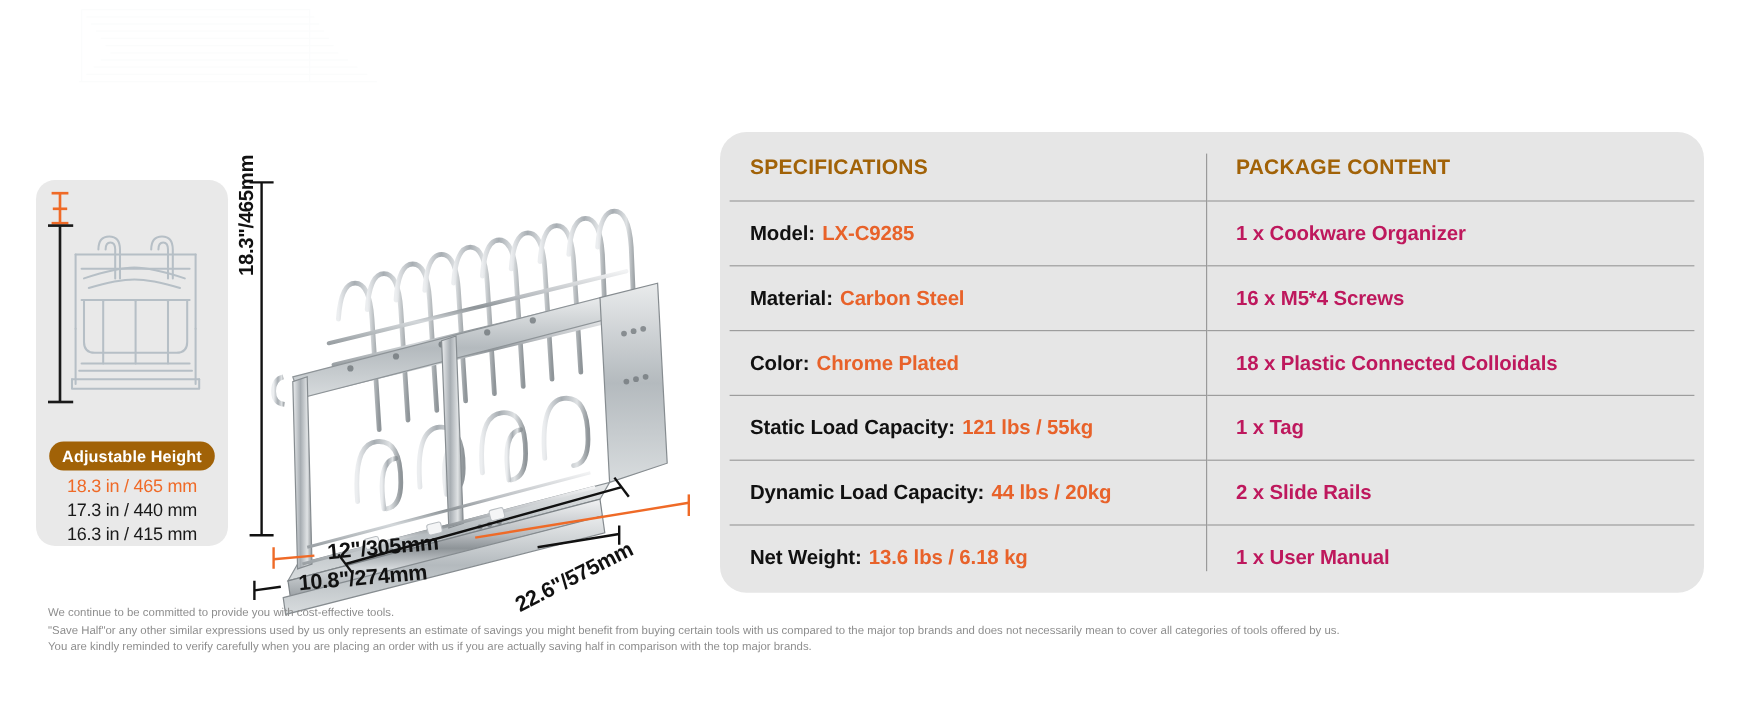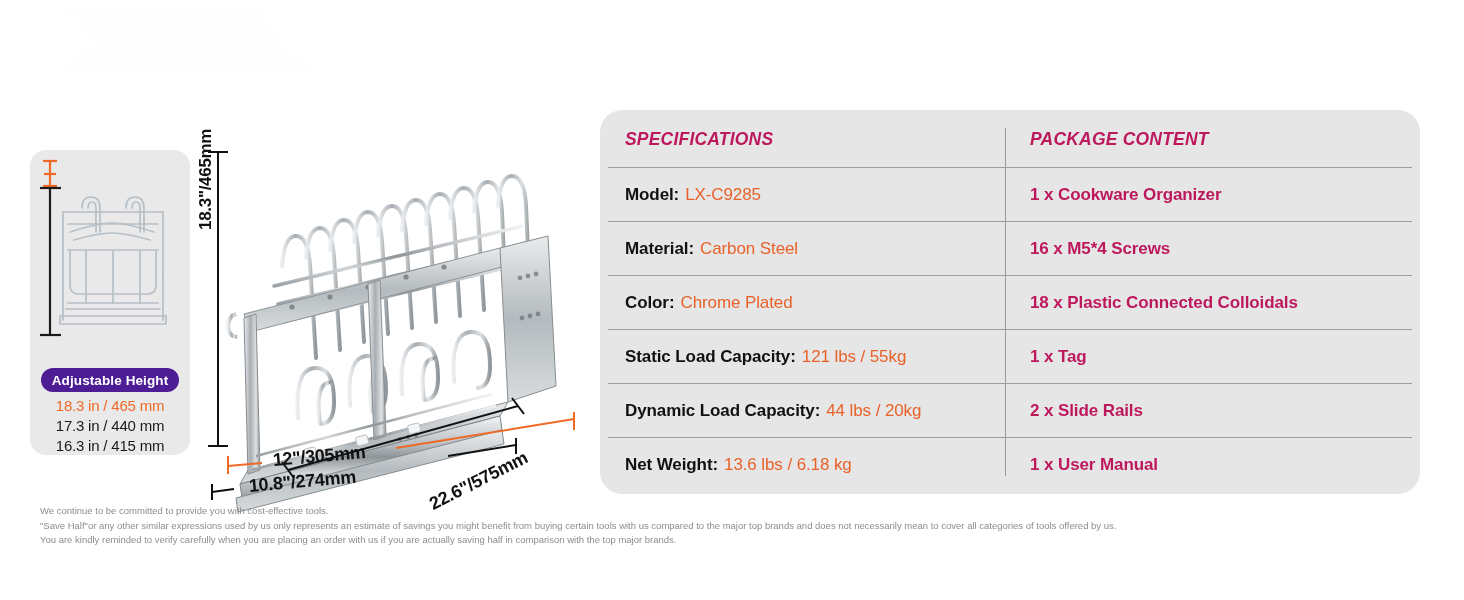--- a/index.html
+++ b/index.html
@@ -44,21 +44,21 @@
     width: 160px;
     height: 215px;
   }
   .badge {
     position: absolute;
     left: 11px;
     top: 218px;
     width: 138px;
     height: 24px;
     border-radius: 12px;
-    background: #4c1d95;
+    background: #a16207;
     color: #ffffff;
     font-size: 13.5px;
     font-weight: bold;
     display: flex;
     align-items: center;
     justify-content: center;
     letter-spacing: .1px;
   }
   .height-list {
     position: absolute;
@@ -164,34 +164,33 @@
     height: 1px;
     background: #9d9d9d;
   }
   .col-left  .spec-row .rule { left: 8px;  right: 0;  }
   .col-right .spec-row .rule { left: 0;    right: 8px; }
   .spec-row:last-child .rule { display: none; }
 
   .spec-head {
     font-size: 17.5px;
     font-weight: bold;
-    color: #be185d;
+    color: #a16207;
     letter-spacing: .2px;
-    font-style: italic;
   }
   .spec-key {
     font-size: 17px;
     font-weight: bold;
     color: #111111;
     letter-spacing: -.1px;
     text-align: center;
   }
   .spec-val {
     font-size: 17px;
-    font-weight: normal;
+    font-weight: bold;
     color: #e8622a;
     letter-spacing: -.1px;
     margin-left: 6px;
   }
   .pkg-item {
     font-size: 17px;
     font-weight: bold;
     color: #be185d;
     letter-spacing: -.1px;
   }

